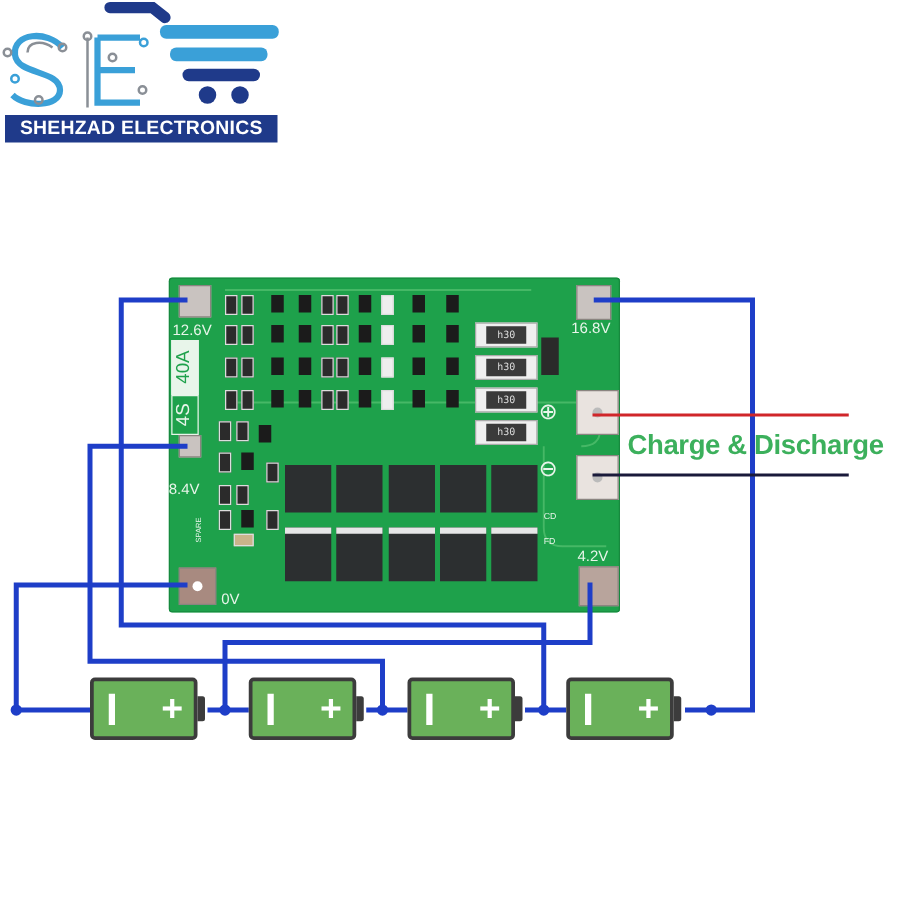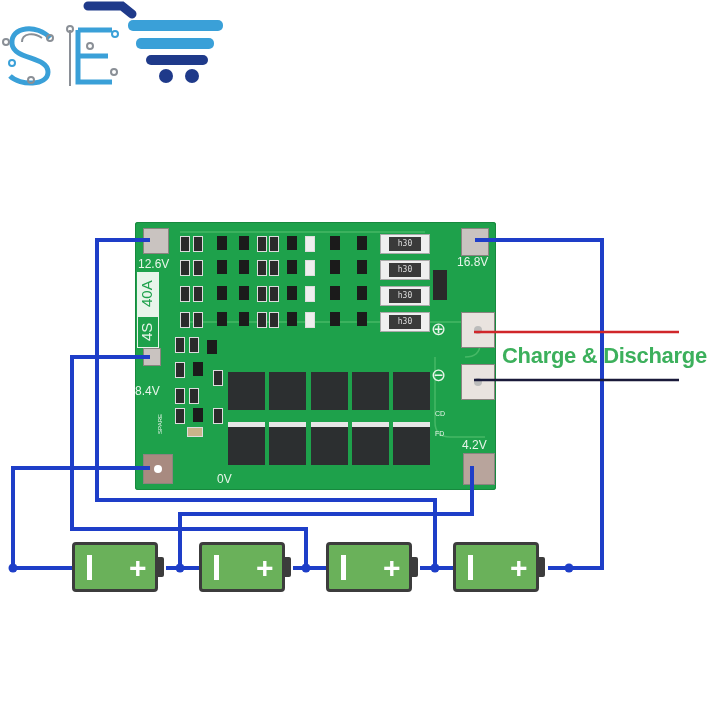--- a/index.html
+++ b/index.html
@@ -6,21 +6,21 @@
   body{width:720px;height:720px;position:relative;overflow:hidden;font-family:"Liberation Sans",sans-serif;}
   .logo{position:absolute;left:0;top:0;width:230px;height:120px;}
   .logo-bar{position:absolute;left:4px;top:92px;width:218px;height:22px;background:#1f3a8a;}
   .logo-text{position:absolute;left:0;top:0;width:218px;height:22px;line-height:22px;text-align:center;color:#fff;font-weight:bold;font-size:15.5px;letter-spacing:0.2px;font-family:"Liberation Sans",sans-serif;}
   .board{position:absolute;left:135px;top:222px;width:361px;height:268px;background:#1ea14b;border-radius:3px;box-shadow:0 0 0 1px #17893e inset;}
   .pad{position:absolute;background:#c9c3c0;border:1px solid #8a8480;}
   .pad.copper{background:#a88a80;}
   .pad-hole{position:absolute;width:8px;height:8px;border-radius:50%;background:#fff;}
   .silk{position:absolute;color:#e8f5ea;font-size:12px;font-family:"Liberation Sans",sans-serif;}
   .mosfet{position:absolute;width:37px;height:38px;background:#2c2f30;}
-  .resbig{position:absolute;width:48px;height:18px;background:#efefef;border:1px solid #aaa;}
+  .resbig{position:absolute;width:48px;height:18px;background:#efefef;border:1px solid #aaa;margin-top:24px;}
   .resbig span{position:absolute;left:8px;top:2px;width:32px;height:14px;background:#3a3a3a;color:#ddd;font-size:8px;line-height:14px;text-align:center;font-family:"DejaVu Sans Mono",monospace;}
   .smd{position:absolute;width:8px;height:14px;background:#2b2b2b;border:1px solid #ddd;}
   .ic{position:absolute;width:10px;height:14px;background:#1b1b1b;}
   .label-box{position:absolute;border:1px solid #e8f5ea;color:#e8f5ea;font-size:15px;font-family:"Liberation Sans",sans-serif;}
   .charge-label{position:absolute;left:502px;top:343px;color:#3cb05c;font-weight:bold;font-size:22px;font-family:"Liberation Sans",sans-serif;letter-spacing:-0.3px;}
   .battery{position:absolute;width:86px;height:50px;background:#6ab15a;border:3px solid #3c3c3c;border-radius:4px;box-sizing:border-box;}
   .battery .cap{position:absolute;right:-9px;top:12px;width:6px;height:20px;background:#3c3c3c;border-radius:0 2px 2px 0;}
   .battery .minus{position:absolute;left:12px;top:10px;width:5px;height:25px;background:#fff;}
   .battery .plus{position:absolute;left:54px;top:10px;color:#fff;font-size:30px;font-weight:bold;line-height:26px;font-family:"Liberation Sans",sans-serif;}
   svg.wires{position:absolute;left:0;top:0;}
@@ -45,20 +45,23 @@
     <circle cx="114" cy="72" r="3" fill="none" stroke="#8a8f96" stroke-width="2"></circle>
     <circle cx="115" cy="34" r="3" fill="none" stroke="#3aa0d8" stroke-width="2"></circle>
 
     <path d="M88 6 L122 6 L132 14" fill="none" stroke="#1f3a8a" stroke-width="9" stroke-linecap="round"></path>
     <rect x="128" y="20" width="95" height="11" rx="5" fill="#3aa0d8"></rect>
     <rect x="136" y="38" width="78" height="11" rx="5" fill="#3aa0d8"></rect>
     <rect x="146" y="55" width="62" height="10" rx="5" fill="#1f3a8a"></rect>
     <circle cx="166" cy="76" r="7" fill="#1f3a8a"></circle>
     <circle cx="192" cy="76" r="7" fill="#1f3a8a"></circle>
   </svg>
+  <div class="logo-bar">
+    <div class="logo-text">SHEHZAD ELECTRONICS</div>
+  </div>
 </div>
 
 <div class="board">
 
   <svg width="361" height="268" style="position:absolute;left:0;top:0">
     <path d="M45 10 L290 10 M45 100 L330 100 Q345 100 345 115 L345 122 Q345 135 330 135" fill="none" stroke="#46b866" stroke-width="1.5"></path>
     <path d="M300 135 L300 200 Q300 215 315 215 L350 215" fill="none" stroke="#46b866" stroke-width="1.5"></path>
   </svg>
 
   <div class="pad" style="left:8px;top:6px;width:24px;height:24px;"></div>
@@ -66,21 +69,21 @@
 
   <div class="label-box" style="left:2px;top:50px;width:20px;height:42px;writing-mode:vertical-rl;transform:rotate(180deg);text-align:center;background:#e8f5ea;color:#1ea14b;">40A</div>
   <div class="label-box" style="left:2px;top:94px;width:20px;height:30px;writing-mode:vertical-rl;transform:rotate(180deg);text-align:center;">4S</div>
 
   <div class="pad" style="left:8px;top:126px;width:16px;height:16px;"></div>
   <div class="silk" style="left:0px;top:162px;">8.4V</div>
 
   <div class="pad copper" style="left:8px;top:232px;width:28px;height:28px;">
     <div class="pad-hole" style="left:10px;top:10px;"></div>
   </div>
-  <div class="silk" style="left:42px;top:250px;margin-left:40px;">0V</div>
+  <div class="silk" style="left:42px;top:250px;">0V</div>
 
   <div class="pad" style="left:326px;top:6px;width:26px;height:26px;"></div>
   <div class="silk" style="left:322px;top:33px;">16.8V</div>
 
   <div class="pad" style="left:326px;top:90px;width:32px;height:34px;background:#e9e3df;">
     <div class="pad-hole" style="left:12px;top:13px;background:#bbb;"></div>
   </div>
   <div class="silk" style="left:296px;top:96px;font-size:18px;">⊕</div>
 
   <div class="pad" style="left:326px;top:142px;width:32px;height:34px;background:#e9e3df;">

